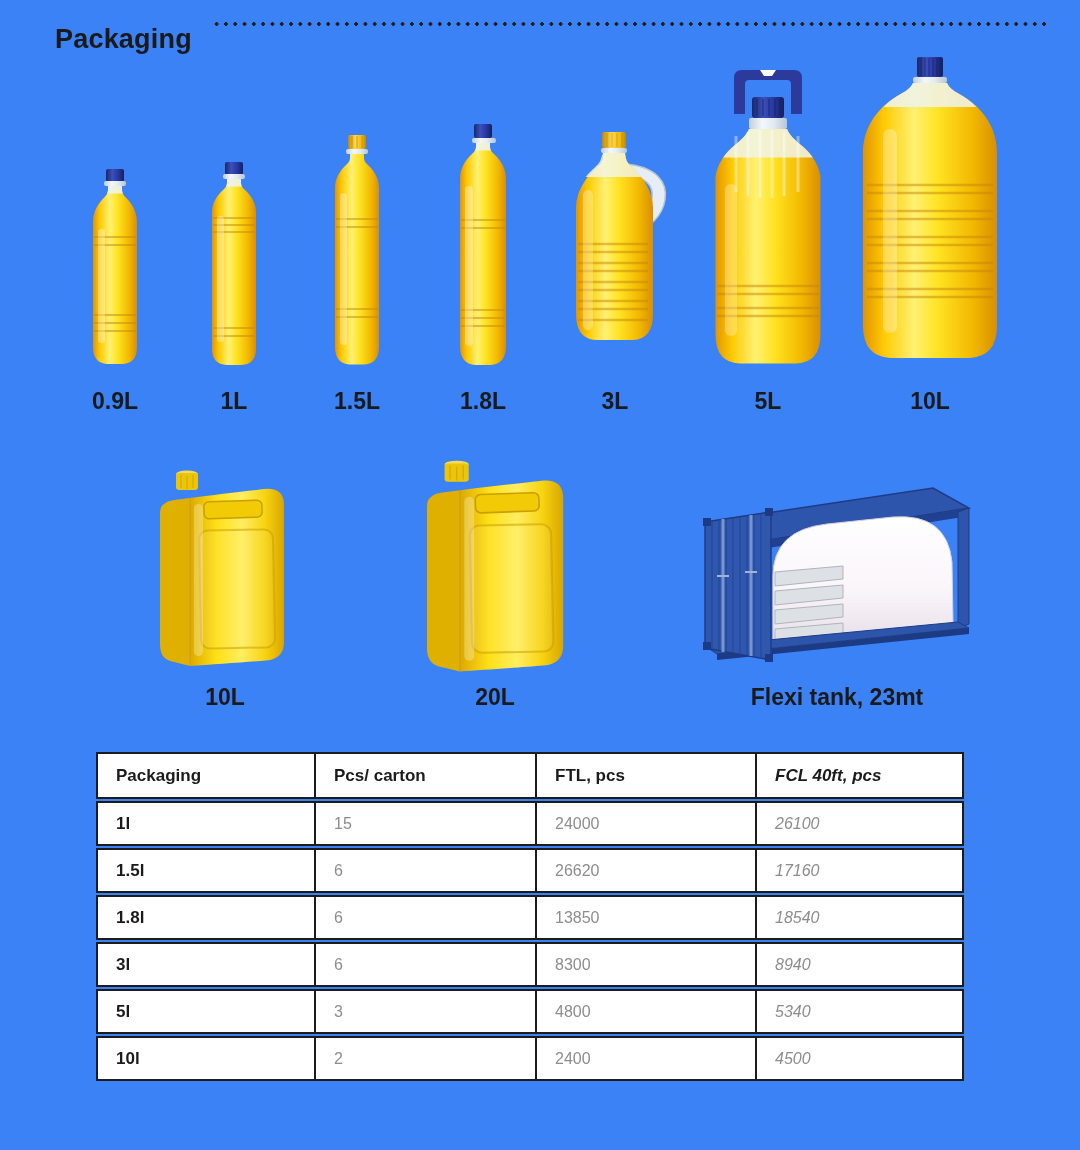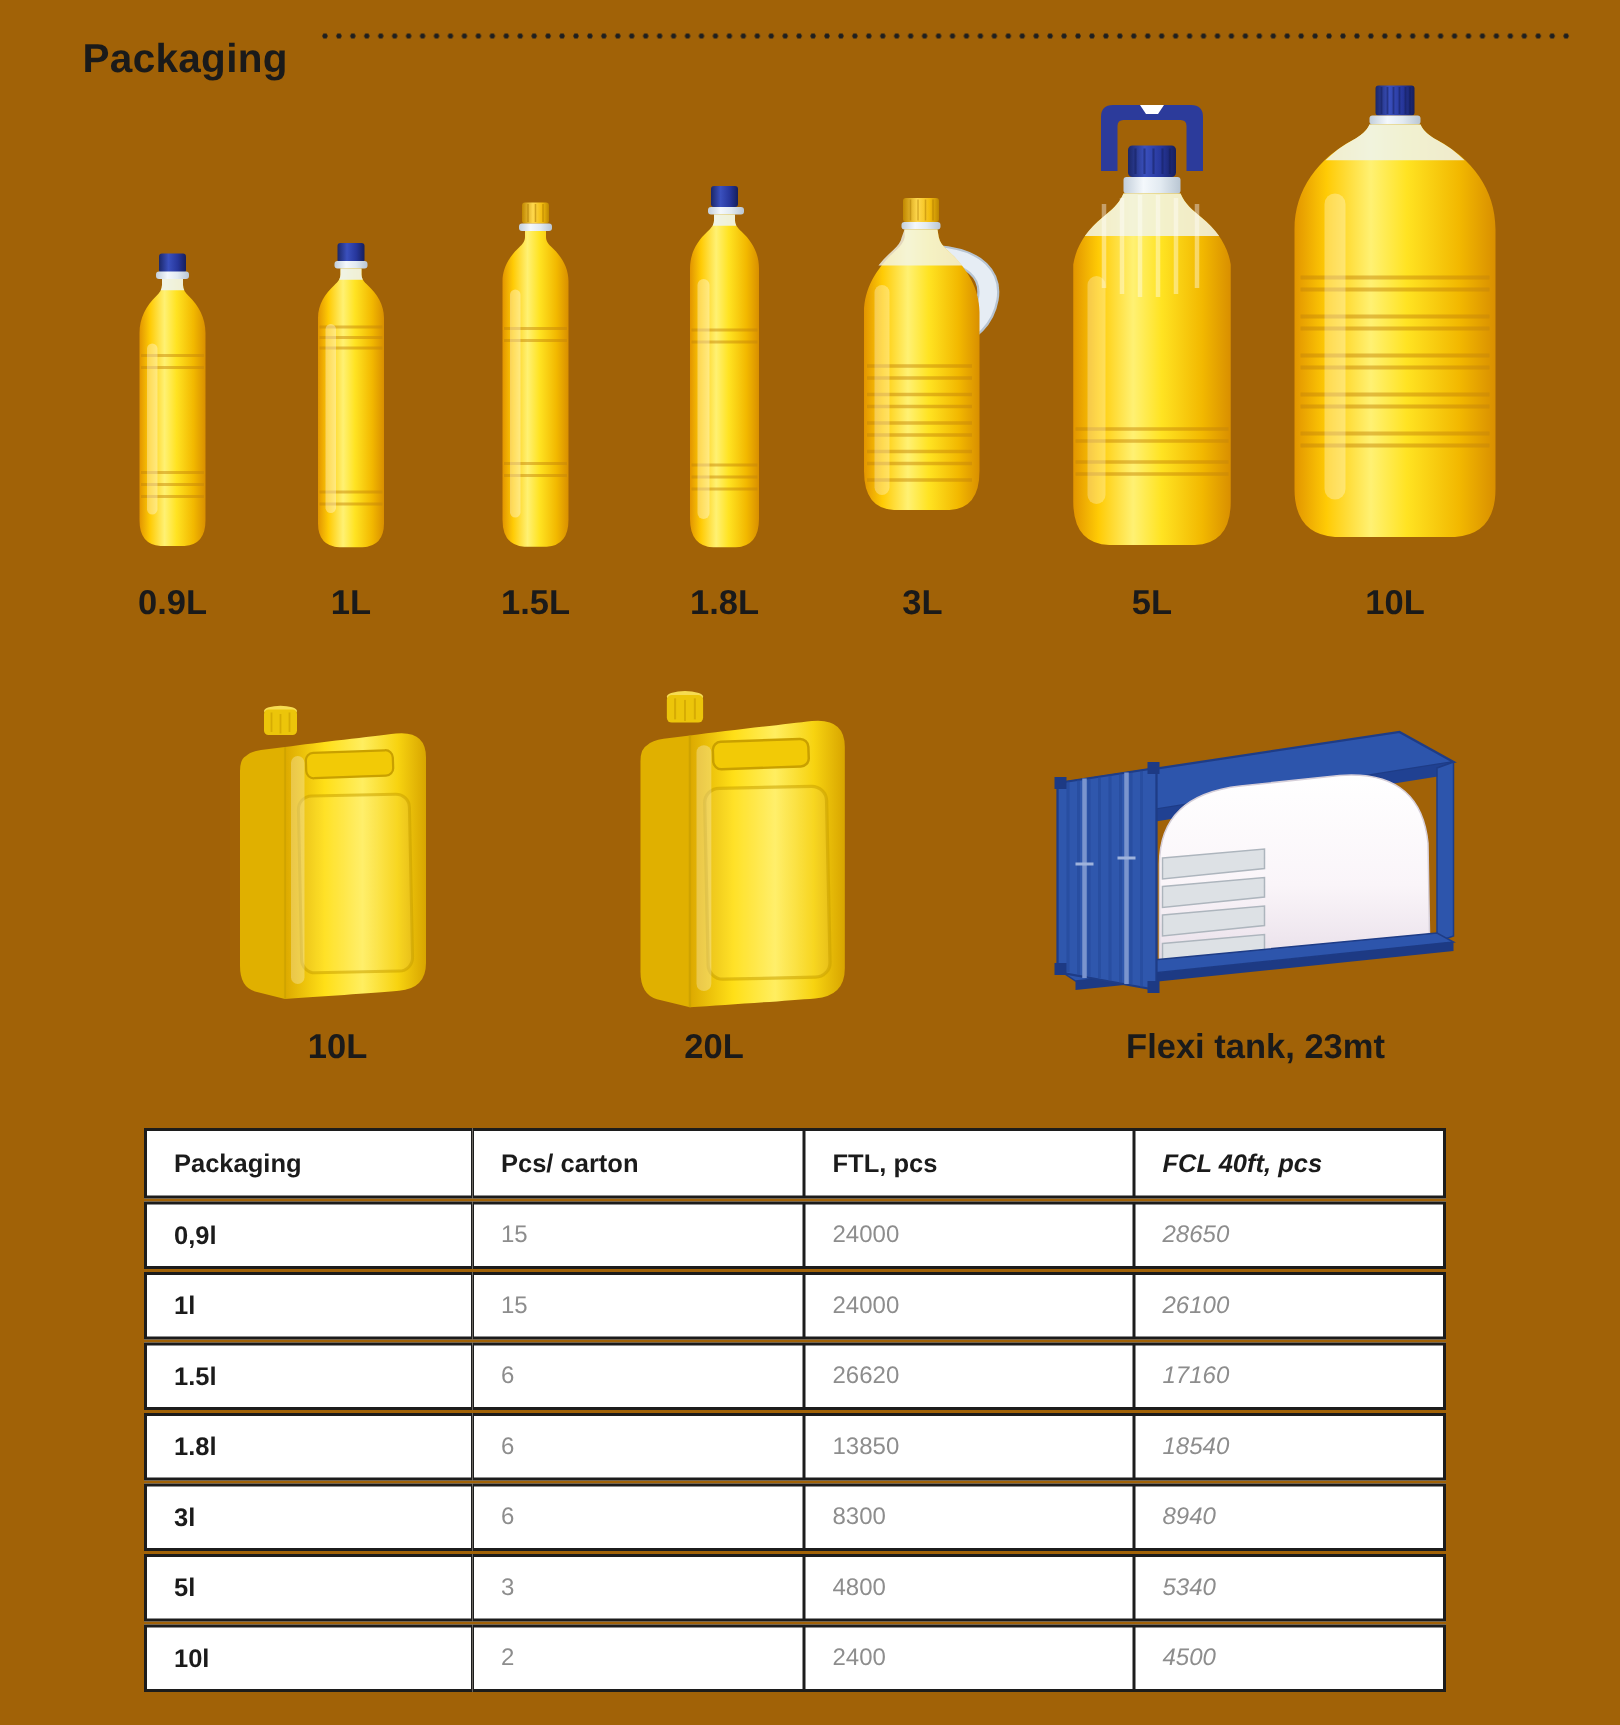--- a/index.html
+++ b/index.html
@@ -1,16 +1,16 @@
 <!DOCTYPE html>
 <html><head>
 <meta charset="utf-8">
 <style>
   html,body{margin:0;padding:0;background:#ffffff;}
-  .stage{position:relative;width:1080px;height:1150px;background:#a16207;overflow:hidden;
+  .stage{position:relative;width:1080px;height:1150px;background:#3b82f6;overflow:hidden;
          font-family:"Liberation Sans","DejaVu Sans",sans-serif;color:#1a1a1a;}
   .abs{position:absolute;}
   figure{margin:0;}
   .page-title{left:55px;top:6px;font-size:27px;font-weight:700;letter-spacing:.2px;}
   .dots{left:212px;top:21px;width:838px;height:6px;
         background-image:radial-gradient(circle,#1f1f1f 1.6px,transparent 1.9px);
         background-size:9.3px 6px;background-position:0 50%;background-repeat:repeat-x;}
   .size-label{font-size:23px;font-weight:700;transform:translateX(-50%);white-space:nowrap;}
   
   .pack-table{left:96px;top:750px;border-collapse:separate;border-spacing:0 2px;table-layout:fixed;}
@@ -315,46 +315,40 @@
           <path d="M50 96 H62"></path>
       </g>
       <rect x="8" y="42" width="8" height="8" fill="#1D3A84"></rect>
       <rect x="70" y="32" width="8" height="8" fill="#1D3A84"></rect>
       <rect x="8" y="166" width="8" height="8" fill="#1D3A84"></rect>
       <rect x="70" y="178" width="8" height="8" fill="#1D3A84"></rect>
     </svg>
   </figure>
 
   <span class="abs size-label" style="left:225px;top:684px">10L</span>
-  <span class="abs size-label" style="left:476px;top:684px">20L</span>
+  <span class="abs size-label" style="left:495px;top:684px">20L</span>
   <span class="abs size-label" style="left:837px;top:684px">Flexi tank, 23mt</span>
 
   <table class="abs pack-table">
     <colgroup>
         <col class="c1">
         <col class="c2">
         <col class="c3">
         <col class="c4">
       </colgroup>
     <thead>
       <tr>
         <th>Packaging</th>
         <th>Pcs/ carton</th>
         <th>FTL, pcs</th>
         <th>FCL 40ft, pcs</th>
       </tr>
     </thead>
     <tbody>
       <tr>
-        <td class="rowhead">0,9l</td>
-        <td>15</td>
-        <td>24000</td>
-        <td>28650</td>
-      </tr>
-      <tr>
         <td class="rowhead">1l</td>
         <td>15</td>
         <td>24000</td>
         <td>26100</td>
       </tr>
       <tr>
         <td class="rowhead">1.5l</td>
         <td>6</td>
         <td>26620</td>
         <td>17160</td>

